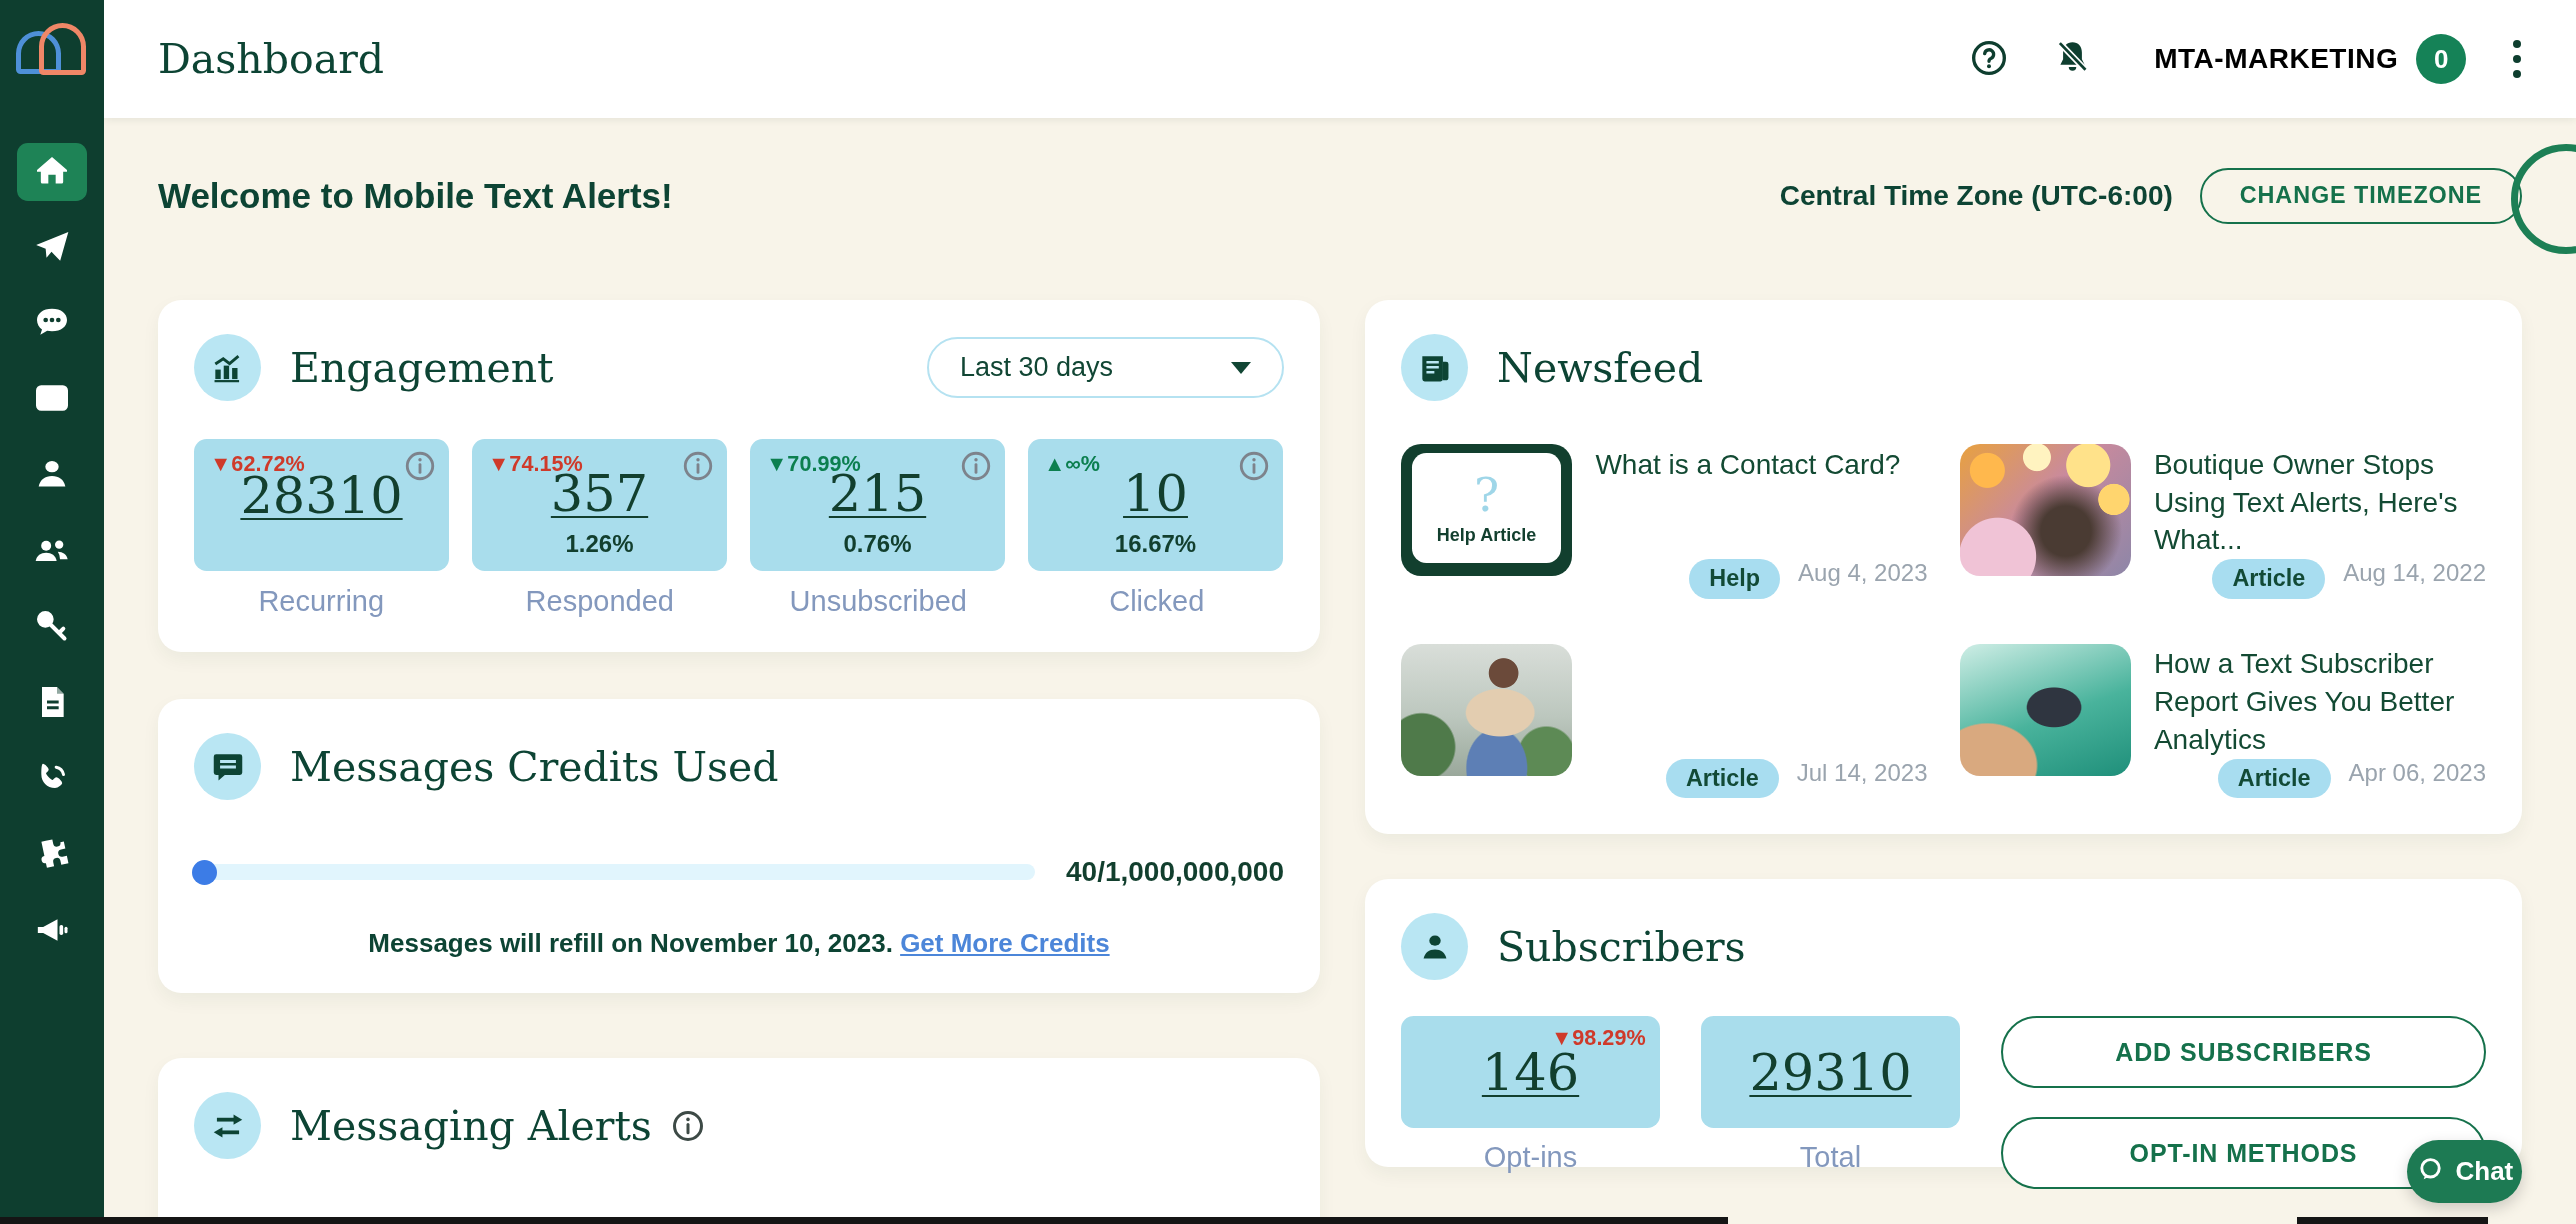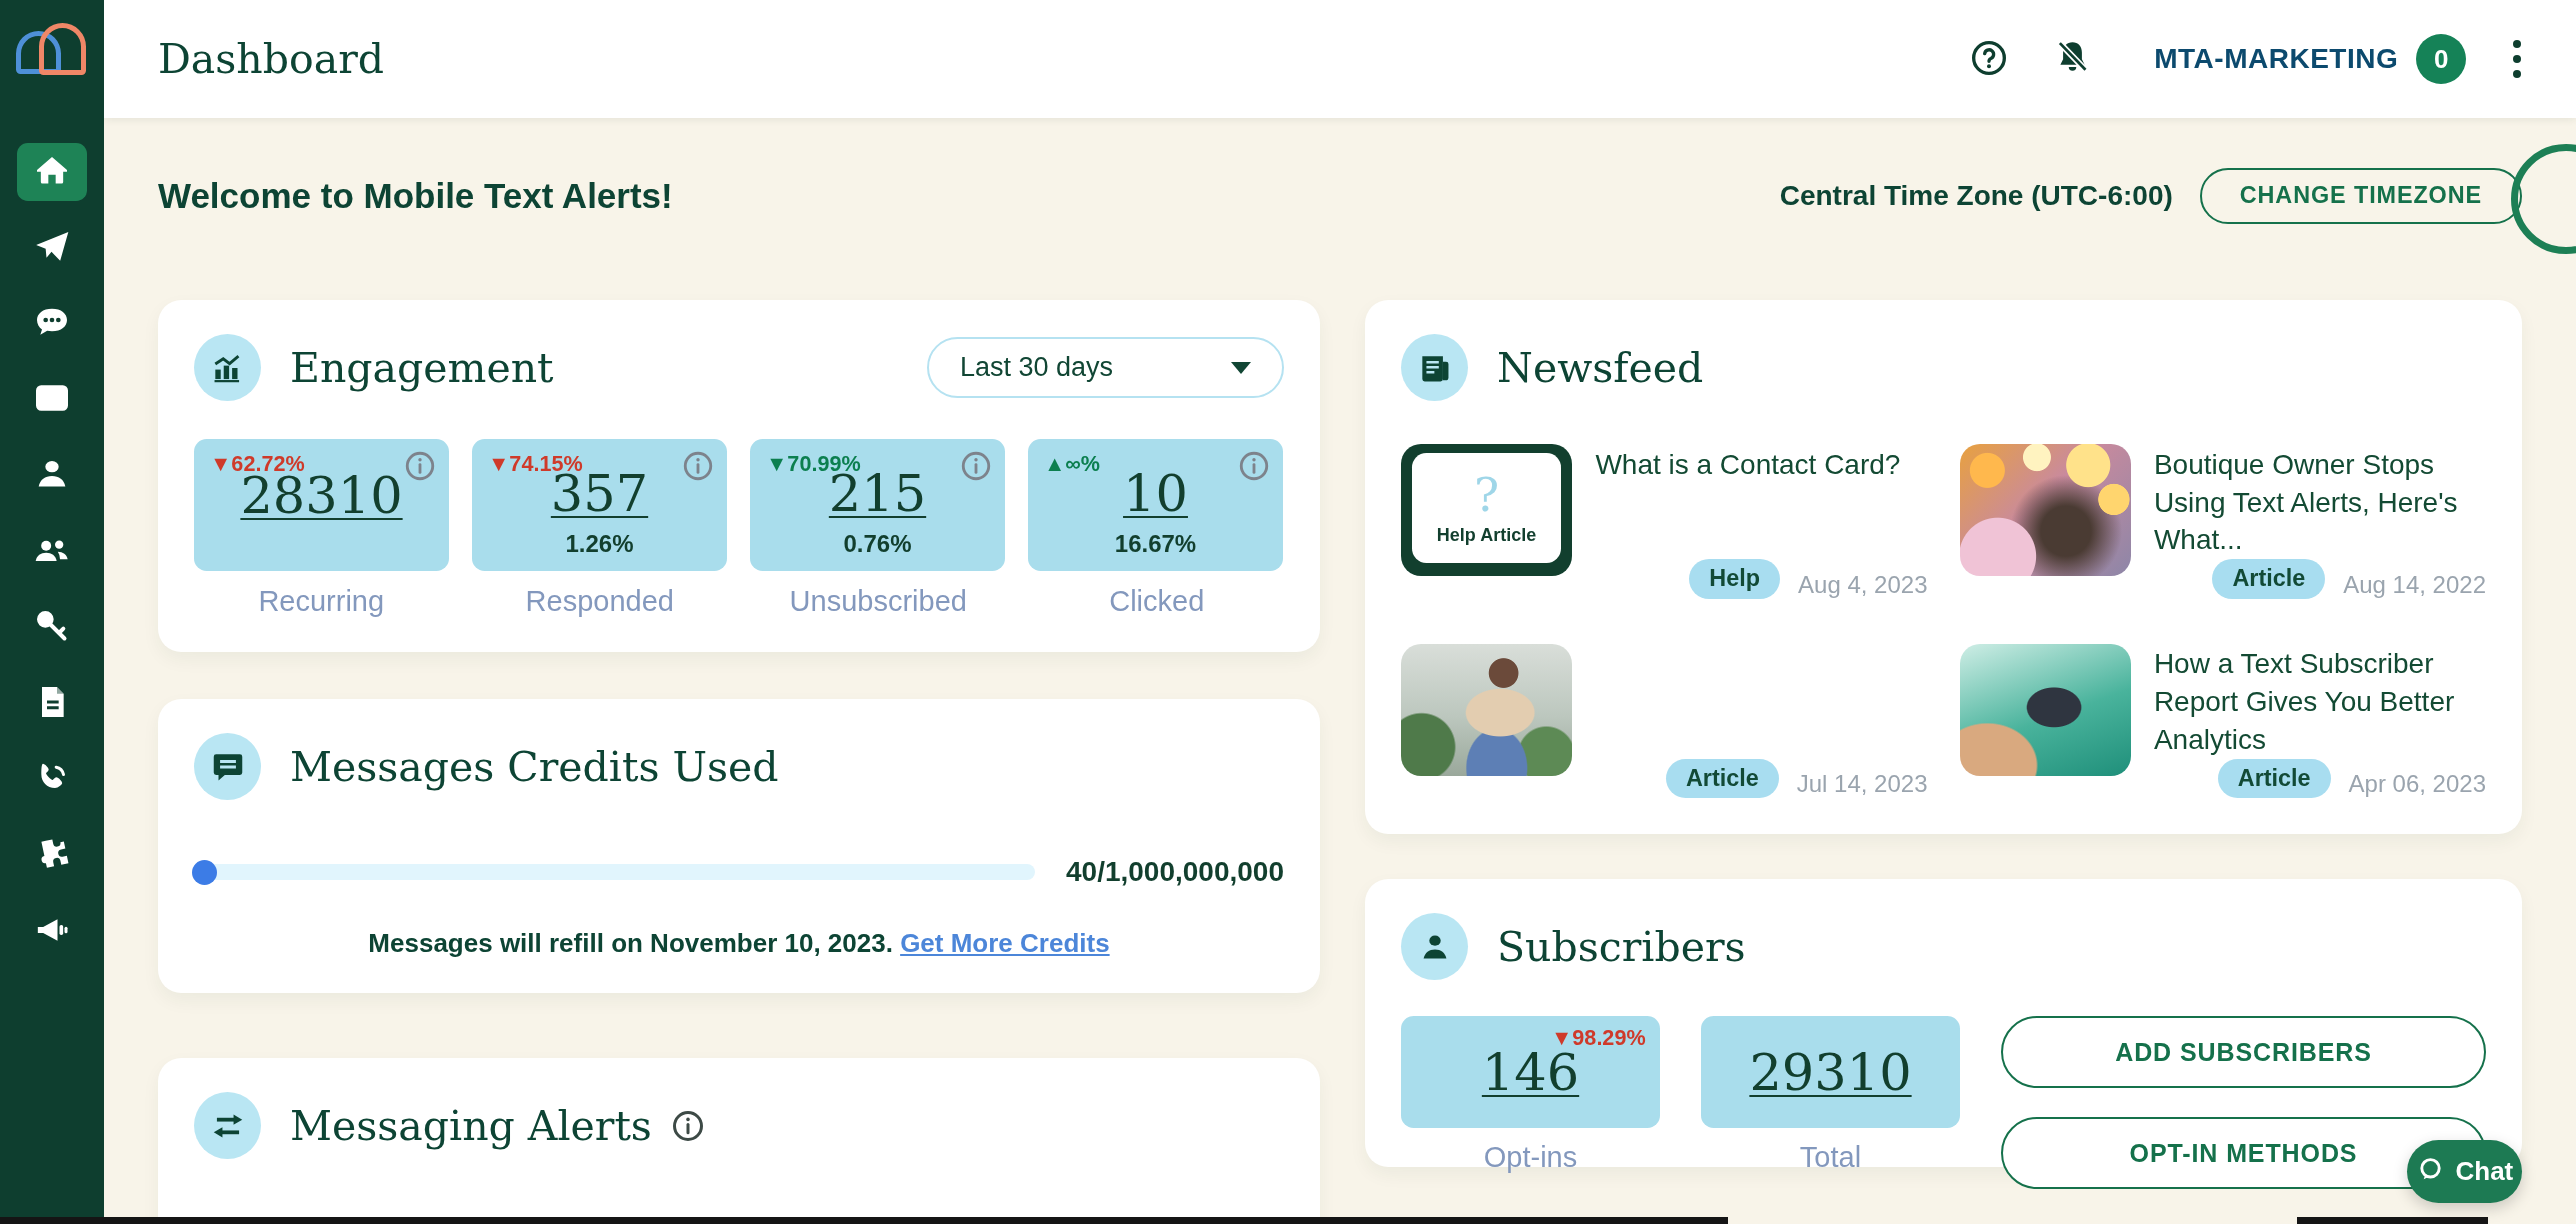--- a/index.html
+++ b/index.html
@@ -18,21 +18,21 @@
   .nav-item{width:70px;height:58px;display:flex;align-items:center;justify-content:center;border-radius:10.8px;cursor:pointer;}
   .nav-item svg{width:40px;height:40px;fill:#ffffff;}
   .nav-item.active{background:#1e8356;}
   
   .topbar{position:absolute;left:104px;top:0;right:0;height:118px;background:#ffffff;
     display:flex;align-items:center;padding:0 50px 0 54px;box-shadow:0 1.8px 7.2px rgba(20,50,40,.08);z-index:20;}
   .page-title{font-family:"DejaVu Serif","Liberation Serif",serif;font-size:41px;color:#0d4434;font-weight:500;}
   .topbar-right{margin-left:auto;display:flex;align-items:center;gap:41px;}
   .icon-btn{width:43px;height:43px;display:flex;align-items:center;justify-content:center;cursor:pointer;}
   .account{display:flex;align-items:center;gap:18px;cursor:pointer;}
-  .account-name{font-size:28px;font-weight:700;color:#0c4a6e;letter-spacing:0.5px;margin-left:19px;}
+  .account-name{font-size:28px;font-weight:700;color:#000000;letter-spacing:0.5px;margin-left:19px;}
   .account-badge{width:50px;height:50px;border-radius:50%;background:#158257;color:#fff;font-size:26px;font-weight:700;display:flex;align-items:center;justify-content:center;}
   .kebab{display:flex;flex-direction:column;gap:7.2px;padding:5.4px;cursor:pointer;}
   .kebab i{width:8px;height:8px;border-radius:50%;background:#0e3e2f;display:block;}
   
   .welcomebar{position:absolute;left:104px;top:118px;right:0;height:155px;display:flex;align-items:center;padding:0 54px;}
   .welcome-title{font-size:35px;font-weight:700;color:#0d4434;}
   .tz-group{margin-left:auto;display:flex;align-items:center;gap:27px;}
   .tz-label{font-size:28px;font-weight:700;color:#0d4434;}
   .btn-outline{border:2.7px solid #15714b;border-radius:40px;background:transparent;color:#15714b;
     font-family:"Liberation Sans",sans-serif;font-weight:700;letter-spacing:0.9px;cursor:pointer;
@@ -97,21 +97,21 @@
     radial-gradient(ellipse at 56% 94%, #5d7fb5 0 22%, rgba(0,0,0,0) 23%),
     radial-gradient(circle at 12% 78%, #4f7a4a 0 18%, rgba(0,0,0,0) 19%),
     radial-gradient(circle at 85% 84%, #5d8a55 0 15%, rgba(0,0,0,0) 16%),
     linear-gradient(180deg,#d9ded9 0%,#bcc7be 55%,#9aa89b 100%);}
   .thumb-teal{background:
     radial-gradient(ellipse at 16% 92%, #d9a97f 0 24%, rgba(0,0,0,0) 25%),
     radial-gradient(ellipse at 55% 48%, #2f3540 0 20%, rgba(0,0,0,0) 21%),
     linear-gradient(160deg,#cfeee6 0%,#49b39c 55%,#1f8f7a 100%);}
   .article-body{flex:1;display:flex;flex-direction:column;padding:1.8px 0;}
   .article-title{font-size:28px;font-weight:400;color:#134a33;line-height:1.35;cursor:pointer;}
-  .article-meta{margin-top:auto;display:flex;justify-content:flex-end;align-items:flex-end;gap:18px;}
+  .article-meta{margin-top:auto;display:flex;justify-content:flex-end;align-items:flex-start;gap:18px;}
   .badge{background:#a8ddf0;color:#124a36;font-size:23.4px;font-weight:700;padding:6.3px 20px;border-radius:900px;}
   .date{font-size:24px;color:#9aa4ae;}
   .view-more-wrap{text-align:center;margin-top:47px;}
   .view-more{font-size:28px;color:#4c86d9;text-decoration:underline;cursor:pointer;}
   
   .card-subs{margin-top:45px;height:288px;}
   .subs-row{display:flex;gap:41px;margin-top:36px;align-items:flex-start;}
   .subs-stat{display:flex;flex-direction:column;align-items:center;}
   .subs-tile{width:259px;height:112px;background:#a9ddec;border-radius:12.6px;position:relative;
     display:flex;align-items:center;justify-content:center;}

